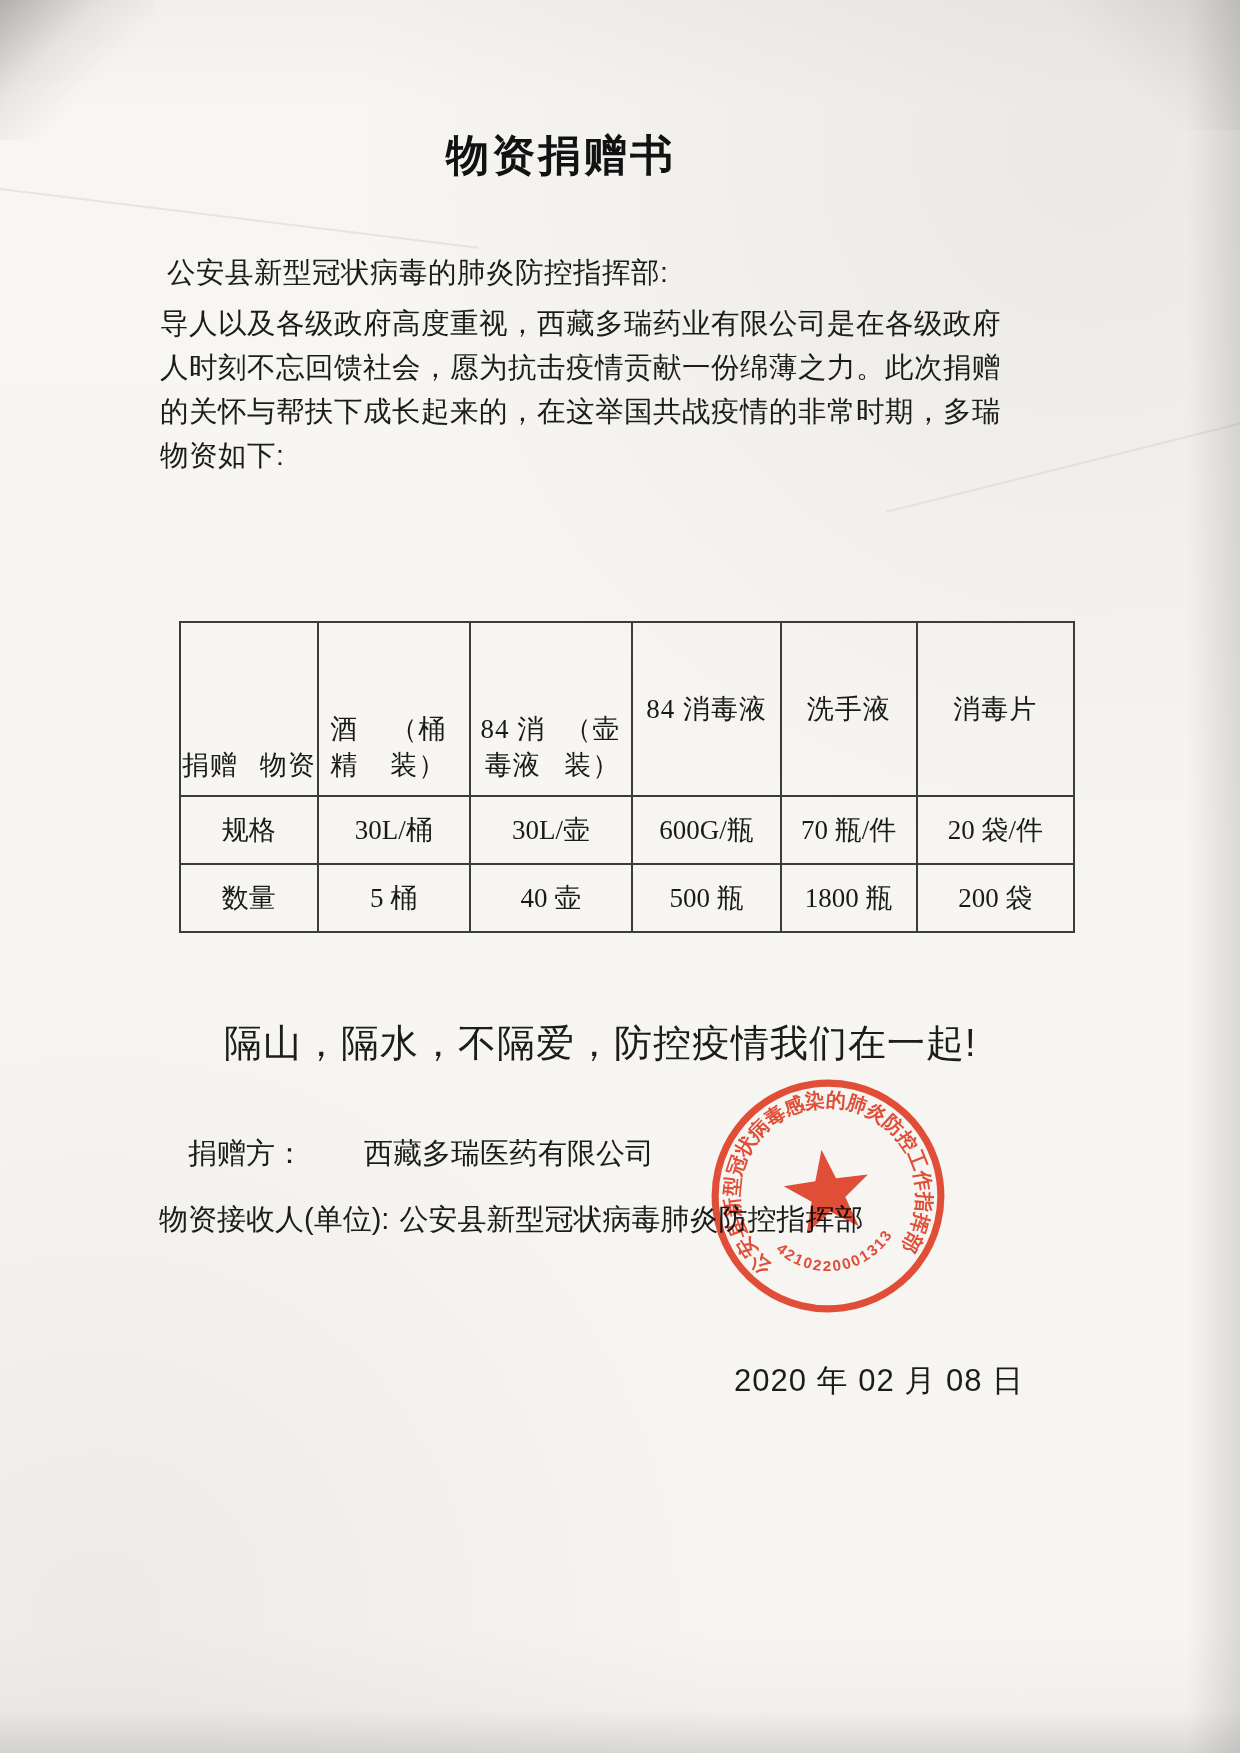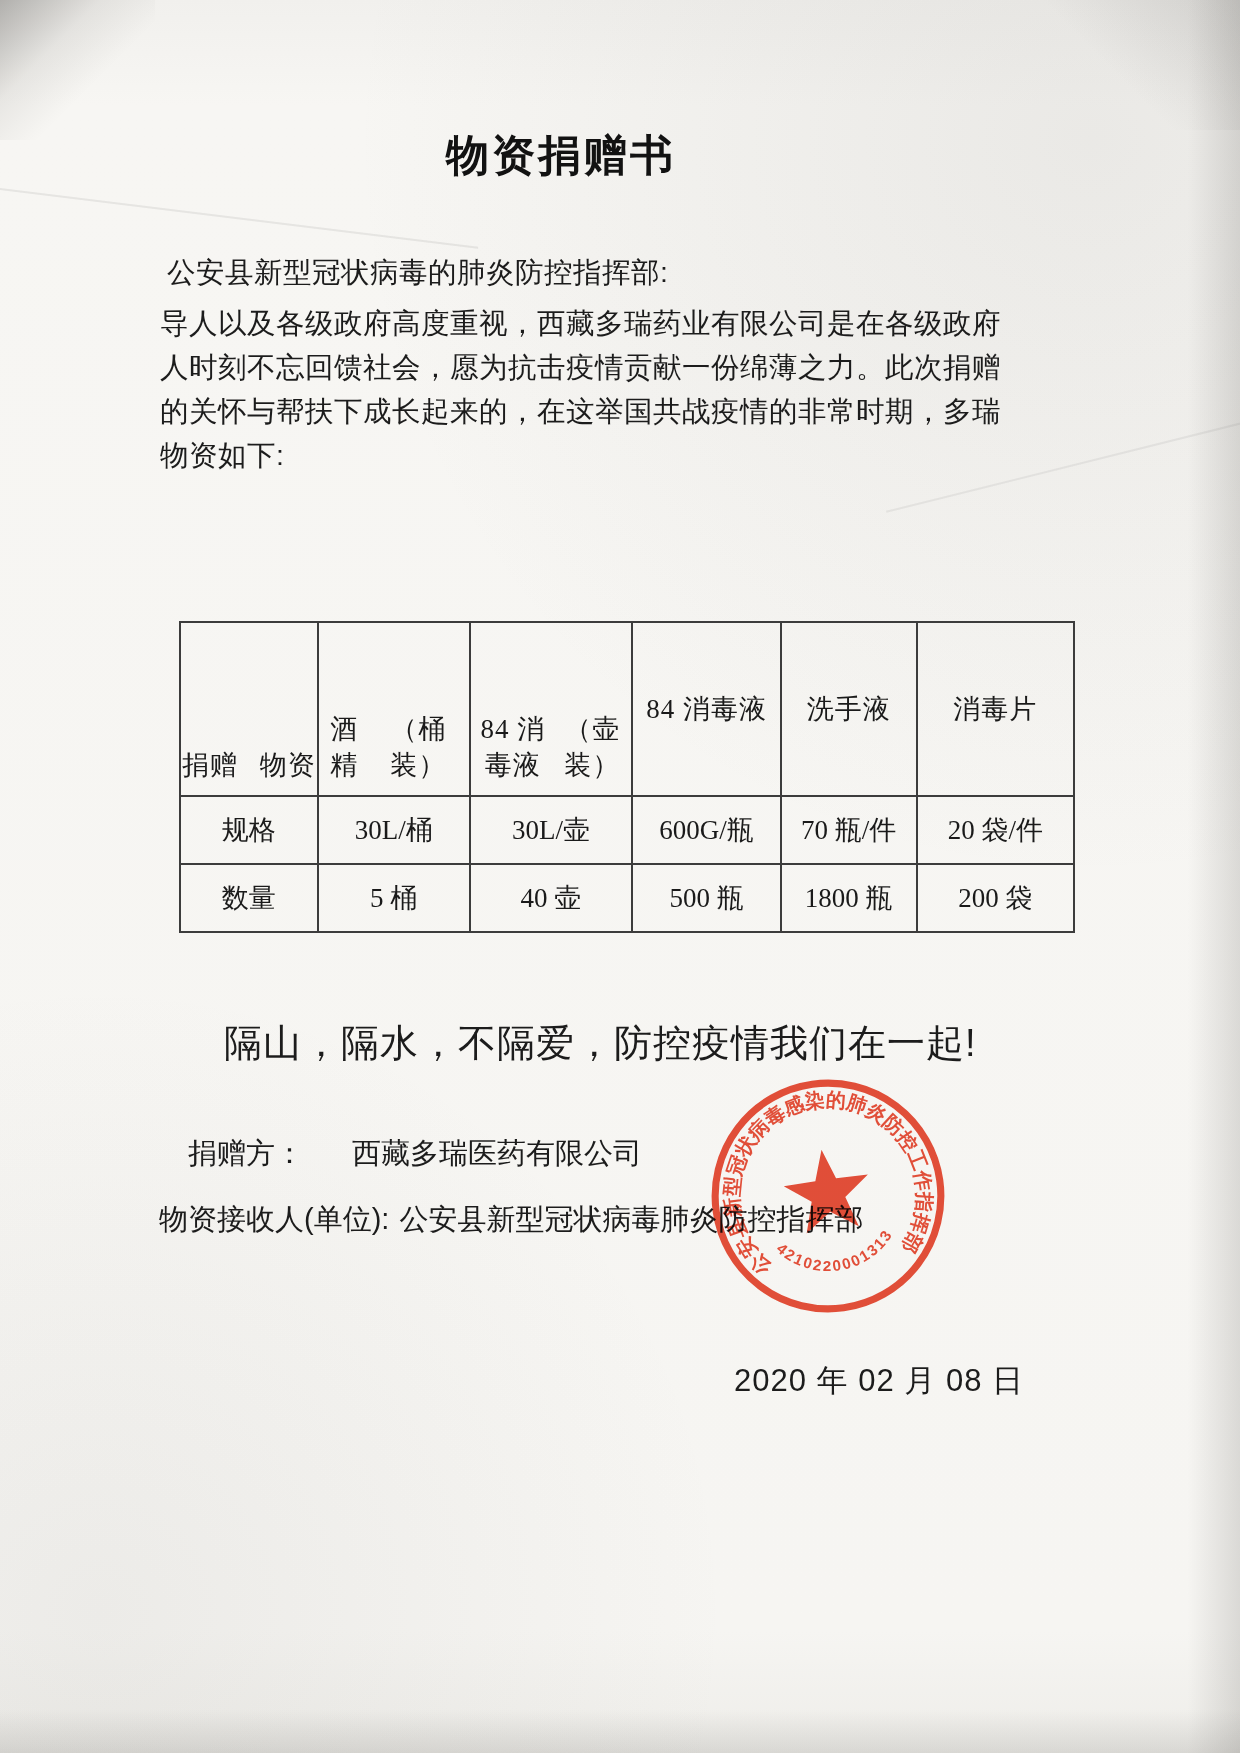--- a/index.html
+++ b/index.html
@@ -49,21 +49,21 @@
   }
   tr.header-row{height:172px;}
   tr.data-row{height:68px;}
   .cell-split{display:flex;flex-direction:row;justify-content:space-between;
     align-items:flex-end;height:148px;padding:12px 1px;}
   .cell-center{display:flex;align-items:center;justify-content:center;height:172px;}
   .cell-text{letter-spacing:1px;}
 
   .slogan{position:absolute;left:224px;top:1018px;font-size:38px;letter-spacing:1px;}
   .donor-line{position:absolute;left:188px;top:1134px;font-size:29px;display:flex;}
-  .donor-line .value{margin-left:48px;}
+  .donor-line .value{margin-left:60px;}
   .receiver-line{position:absolute;left:159px;top:1200px;font-size:29px;display:flex;}
   .receiver-line .value{margin-left:10px;}
   .date-line{position:absolute;left:734px;top:1360px;font-size:31px;letter-spacing:1px;}
 
   .seal{
     position:absolute;left:706px;top:1074px;width:244px;height:244px;
     transform:rotate(-8deg);
     mix-blend-mode:multiply;opacity:0.92;
   }
   .seal text{font-family:"Liberation Sans",sans-serif;font-weight:700;}

